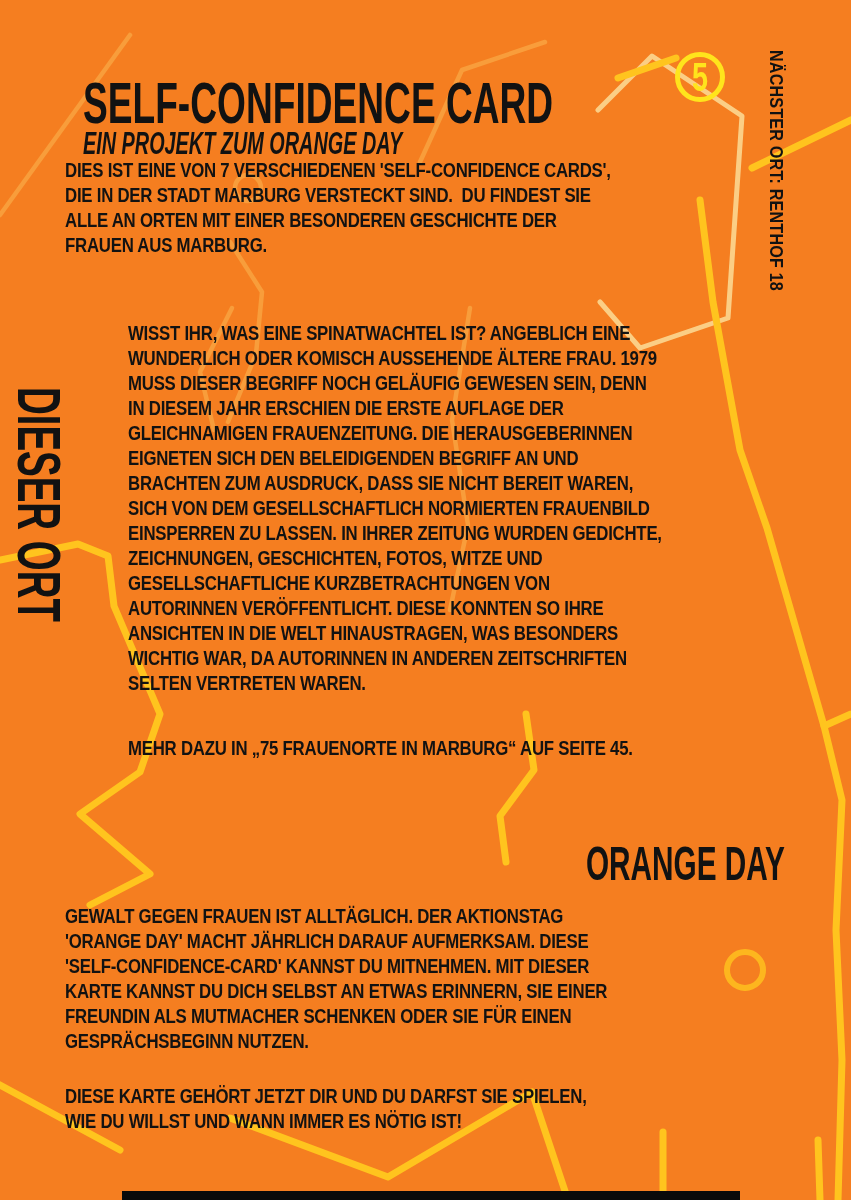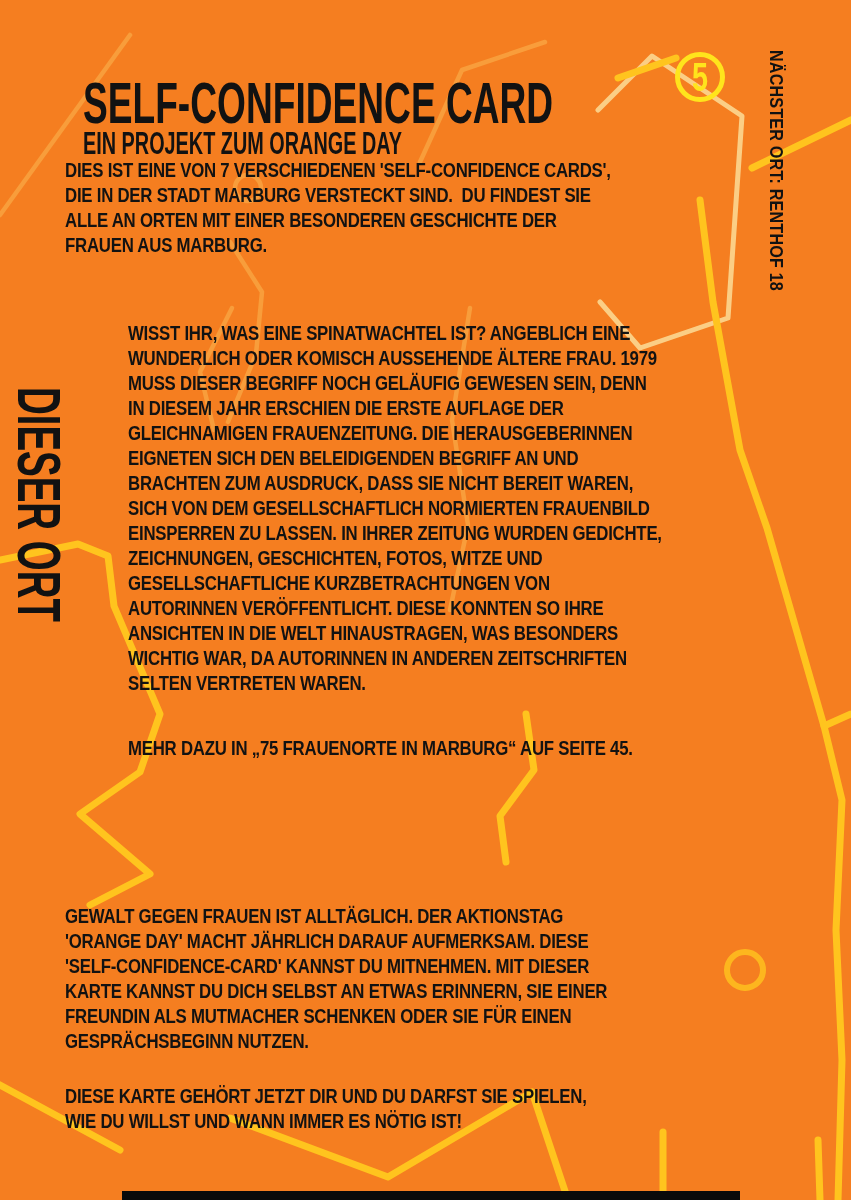--- a/index.html
+++ b/index.html
@@ -49,21 +49,21 @@
     left:675px; top:52px; width:40px; height:40px;
     border:5px solid #FFE41C; border-radius:50%;
     display:flex; align-items:center; justify-content:center;
   }
   #badge .num {
     color:#FFE41C; font-weight:700; font-size:40px; line-height:40px;
     display:inline-block; transform:scaleX(0.72);
   }
 
   #title-wrap    { left:65px;  top:58px;  }
-  #subtitle-wrap { left:65px;  top:112px; }
+  #subtitle-wrap { left:65px;  top:112px;font-style:italic; }
   #intro         { left:65px;  top:157px; }
   #main-text     { left:128px; top:320px; }
   #more-info     { left:128px; top:735px; }
 
   .headline-right { right:66px; text-align:right; }
   .headline-right .condense { transform-origin:100% 0; }
   #orange-day-h    { top:792px; font-size:48px; }
   #orange-day-sub  { top:844px; font-size:31px; }
 
   #orange-day-text { left:65px; top:903px; }
@@ -146,20 +146,23 @@
 EINSPERREN ZU LASSEN. IN IHRER ZEITUNG WURDEN GEDICHTE,
 ZEICHNUNGEN, GESCHICHTEN, FOTOS, WITZE UND
 GESELLSCHAFTLICHE KURZBETRACHTUNGEN VON
 AUTORINNEN VERÖFFENTLICHT. DIESE KONNTEN SO IHRE
 ANSICHTEN IN DIE WELT HINAUSTRAGEN, WAS BESONDERS
 WICHTIG WAR, DA AUTORINNEN IN ANDEREN ZEITSCHRIFTEN
 SELTEN VERTRETEN WAREN.</div>
 
   <div id="more-info" class="body-block">MEHR DAZU IN „75 FRAUENORTE IN MARBURG“ AUF SEITE 45.</div>
 
+  <div id="orange-day-h" class="headline headline-right">
+    <span class="condense" style="transform:scaleX(0.62);">ORANGE DAY</span>
+  </div>
 
   <div id="orange-day-text" class="body-block">GEWALT GEGEN FRAUEN IST ALLTÄGLICH. DER AKTIONSTAG
 'ORANGE DAY' MACHT JÄHRLICH DARAUF AUFMERKSAM. DIESE
 'SELF-CONFIDENCE-CARD' KANNST DU MITNEHMEN. MIT DIESER
 KARTE KANNST DU DICH SELBST AN ETWAS ERINNERN, SIE EINER
 FREUNDIN ALS MUTMACHER SCHENKEN ODER SIE FÜR EINEN
 GESPRÄCHSBEGINN NUTZEN.</div>
 
   <div id="closing-text" class="body-block">DIESE KARTE GEHÖRT JETZT DIR UND DU DARFST SIE SPIELEN,
 WIE DU WILLST UND WANN IMMER ES NÖTIG IST!</div>

